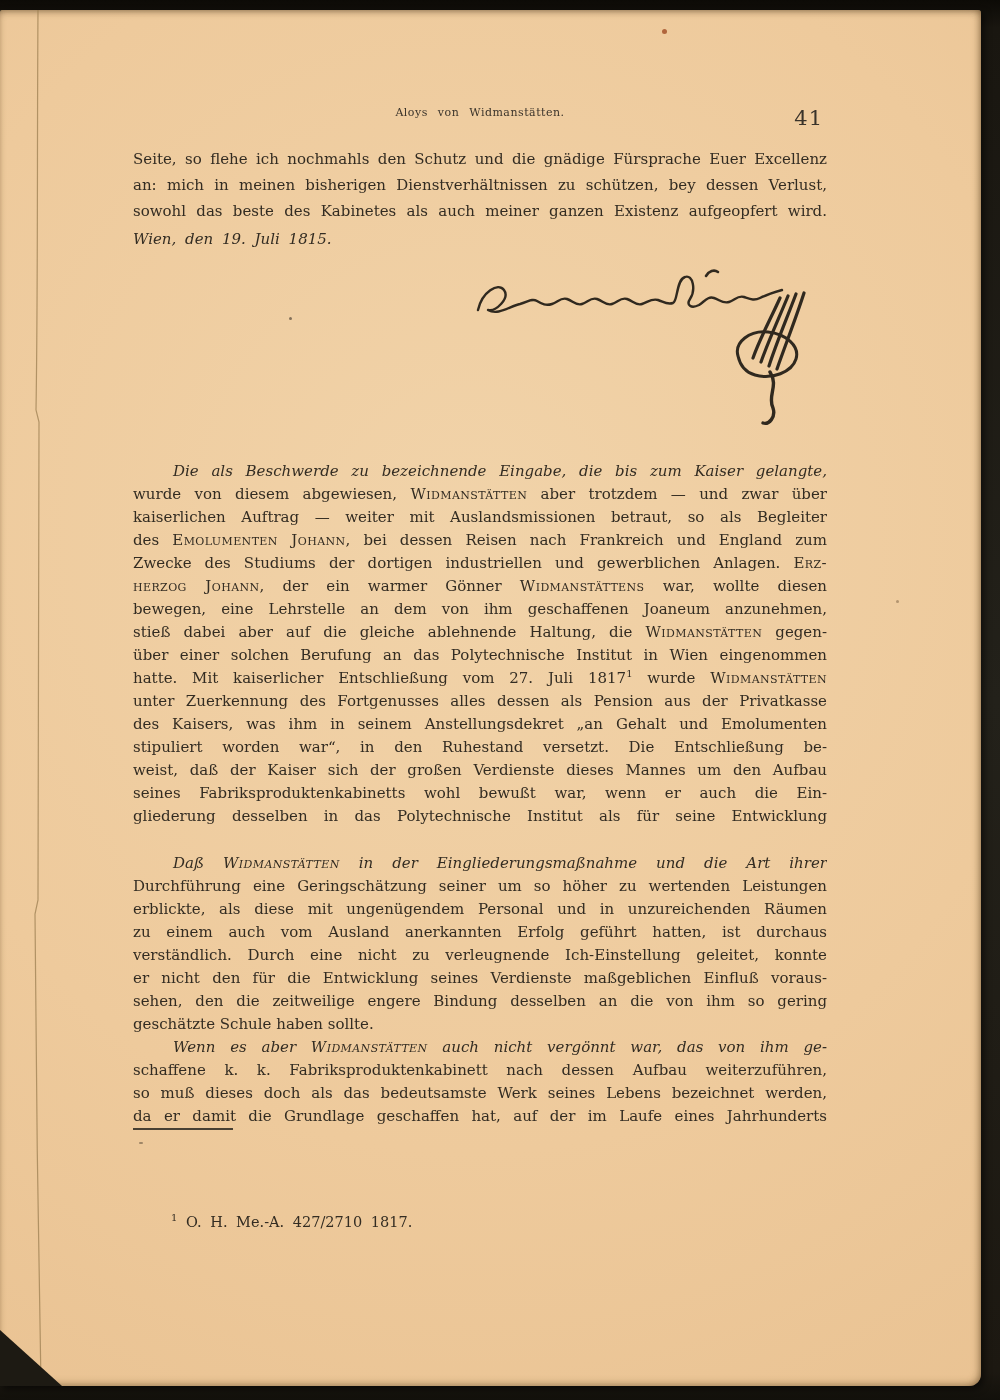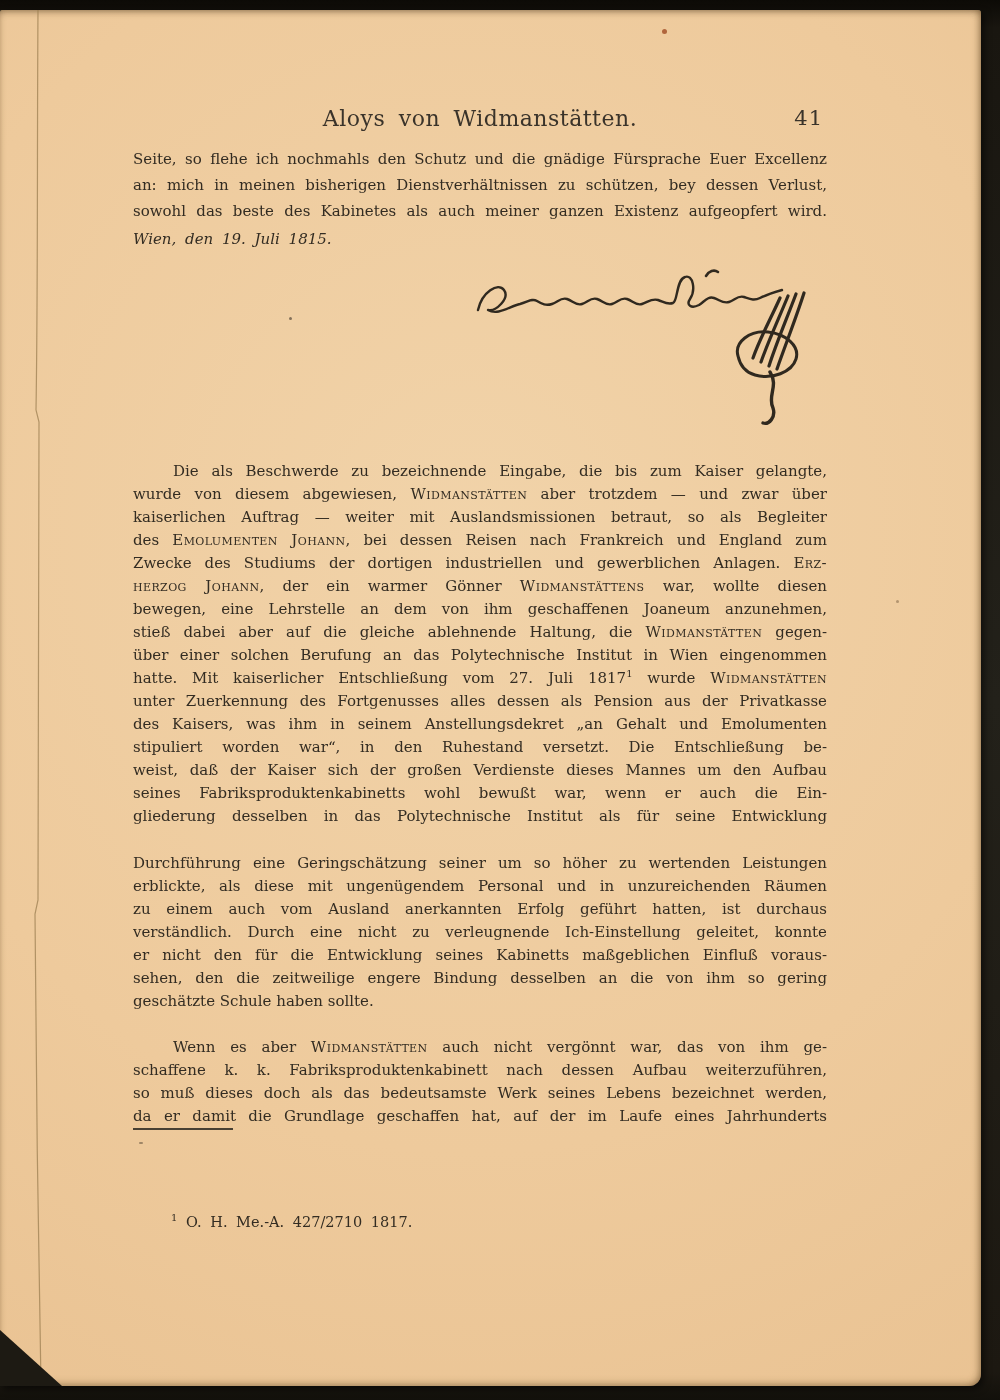--- a/index.html
+++ b/index.html
@@ -20,31 +20,31 @@
   }
   .corner-cut{
     position:absolute;left:0;top:1320px;width:62px;height:56px;
     background:#1d1a13;
     clip-path:polygon(0 0,100% 100%,0 100%);
   }
   .crease{position:absolute;left:0;top:0;width:70px;height:1376px;pointer-events:none;}
   .header-row{position:absolute;left:133px;top:96px;width:694px;height:24px;}
   .running-title{
     position:absolute;left:0;top:0;width:100%;text-align:center;
-    font-size:22px;letter-spacing:.5px;word-spacing:6px;color:#3a332a;
+    font-size:11px;letter-spacing:.5px;word-spacing:6px;color:#3a332a;
   }
   .page-number{position:absolute;right:4px;top:0;font-size:21px;letter-spacing:1px;color:#3a332a;}
   .para{position:absolute;left:133px;width:694px;font-size:15px;color:#332c22;}
   .lh26{line-height:26px;}
   .lh23{line-height:23px;}
   .tline{width:100%;height:inherit;text-align:justify;text-align-last:justify;overflow:hidden;white-space:normal;}
   .lh26 .tline{height:26px;}
   .lh23 .tline{height:23px;}
   .tline-end{text-align-last:left;}
-  .tline-indent{text-indent:40px;}
+  .tline-indent{text-indent:40px;font-style:italic;}
   .sc{font-variant:small-caps;letter-spacing:.4px;}
   .sup{vertical-align:super;font-size:10px;line-height:0;}
   .dateline{
     position:absolute;left:133px;top:220px;width:694px;
     font-size:15px;word-spacing:4px;color:#332c22;font-style:italic;
   }
   .signature{position:absolute;left:470px;top:258px;width:352px;height:162px;}
   .footnote-rule{position:absolute;left:133px;top:1118px;width:100px;height:2px;background:#484033;}
   .footnote{
     position:absolute;left:133px;top:1204px;width:694px;
@@ -110,25 +110,26 @@
       <div class="tline">hatte. Mit kaiserlicher Entschließung vom 27. Juli 1817<span class="sup">1</span> wurde <span class="sc">Widmanstätten</span></div>
       <div class="tline">unter Zuerkennung des Fortgenusses alles dessen als Pension aus der Privatkasse</div>
       <div class="tline">des Kaisers, was ihm in seinem Anstellungsdekret „an Gehalt und Emolumenten</div>
       <div class="tline">stipuliert worden war“, in den Ruhestand versetzt. Die Entschließung be-</div>
       <div class="tline">weist, daß der Kaiser sich der großen Verdienste dieses Mannes um den Aufbau</div>
       <div class="tline">seines Fabriksproduktenkabinetts wohl bewußt war, wenn er auch die Ein-</div>
       <div class="tline">gliederung desselben in das Polytechnische Institut als für seine Entwicklung</div>
     </div>
 
   <div class="para lh23" style="top:842px;">
+      <div class="tline tline-indent">Daß <span class="sc">Widmanstätten</span> in der Eingliederungsmaßnahme und die Art ihrer</div>
       <div class="tline">Durchführung eine Geringschätzung seiner um so höher zu wertenden Leistungen</div>
       <div class="tline">erblickte, als diese mit ungenügendem Personal und in unzureichenden Räumen</div>
       <div class="tline">zu einem auch vom Ausland anerkannten Erfolg geführt hatten, ist durchaus</div>
       <div class="tline">verständlich. Durch eine nicht zu verleugnende Ich-Einstellung geleitet, konnte</div>
-      <div class="tline">er nicht den für die Entwicklung seines Kabinetts maßgeblichen Einfluß voraus-</div>
+      <div class="tline">er nicht den für die Entwicklung seines Verdienste maßgeblichen Einfluß voraus-</div>
       <div class="tline">sehen, den die zeitweilige engere Bindung desselben an die von ihm so gering</div>
       <div class="tline tline-end">geschätzte Schule haben sollte.</div>
     </div>
 
   <div class="para lh23" style="top:1026px;">
       <div class="tline tline-indent">Wenn es aber <span class="sc">Widmanstätten</span> auch nicht vergönnt war, das von ihm ge-</div>
       <div class="tline">schaffene k. k. Fabriksproduktenkabinett nach dessen Aufbau weiterzuführen,</div>
       <div class="tline">so muß dieses doch als das bedeutsamste Werk seines Lebens bezeichnet werden,</div>
       <div class="tline">da er damit die Grundlage geschaffen hat, auf der im Laufe eines Jahrhunderts</div>
     </div>

